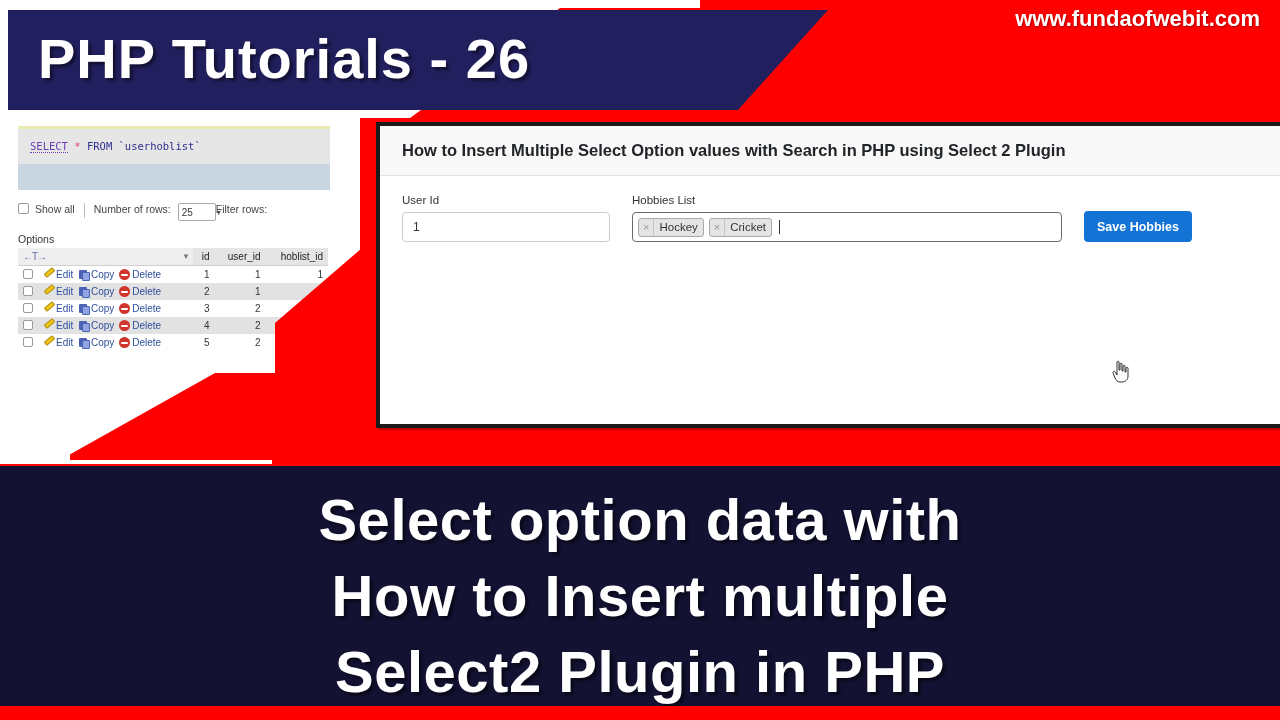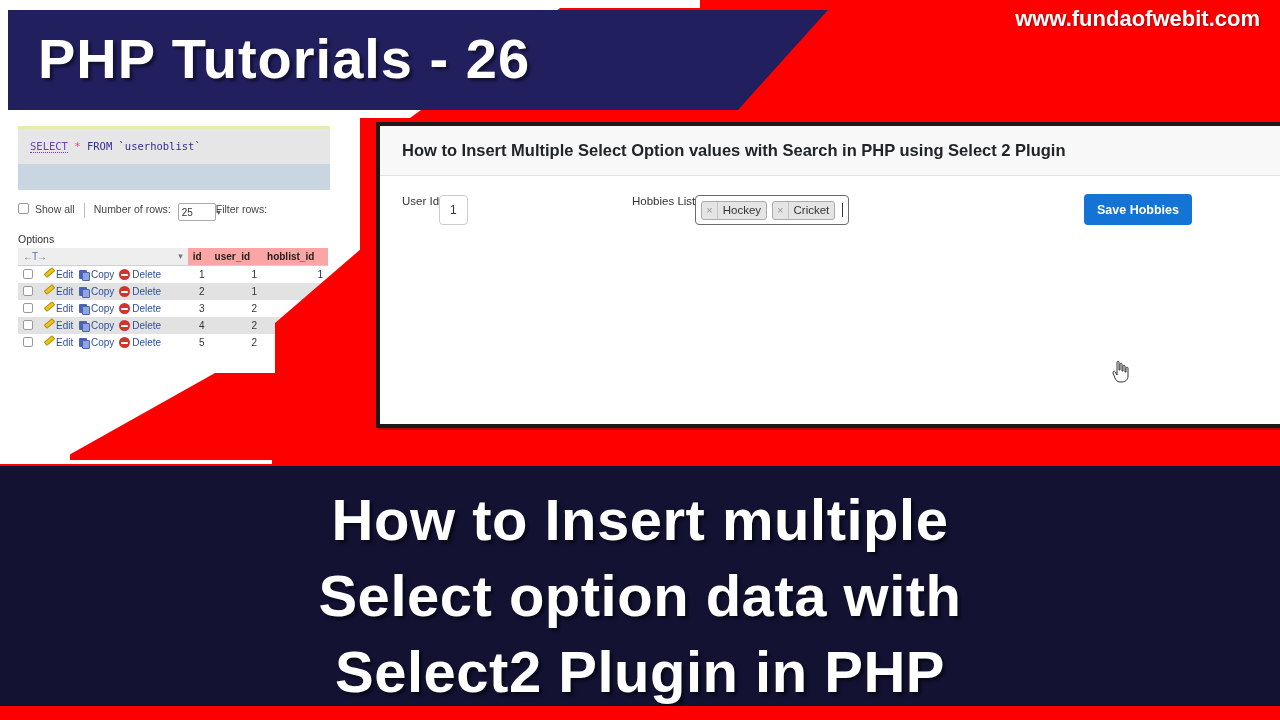--- a/index.html
+++ b/index.html
@@ -174,27 +174,27 @@
   }
 
   .tbl {
     margin-top: 3px;
     border-collapse: collapse;
     font-size: 10px;
     color: #333333;
     width: 310px;
   }
   .tbl th {
-    background: #fca5a5;
+    background: #e5e5e5;
     border-bottom: 1px solid #cfcfcf;
     font-size: 10px;
-    font-weight: bold;
+    font-weight: normal;
     color: #222222;
     padding: 3px 5px;
-    text-align: left;
+    text-align: right;
     white-space: nowrap;
   }
   .tbl th.ctrl-th {
     text-align: left;
     font-weight: normal;
     color: #5b6ea8;
     background: #eeeeee;
   }
   .tbl td {
     padding: 3px 5px;
@@ -295,21 +295,21 @@
     font-weight: bold;
     color: #212529;
     white-space: nowrap;
   }
   .card-body {
     padding: 18px 22px 0 22px;
     display: flex;
     align-items: flex-end;
     gap: 22px;
   }
-  .fgroup { display: flex; flex-direction: row; }
+  .fgroup { display: flex; flex-direction: column; }
   .fgroup.user { width: 208px; }
   .fgroup.hob  { width: 430px; }
   .flabel {
     font-size: 11.5px;
     color: #333333;
     margin-bottom: 6px;
   }
   .finput {
     height: 30px;
     border: 1px solid #cccccc;
@@ -566,20 +566,20 @@
 
     <svg class="cursor-hand" viewBox="0 0 20 24">
       <path d="M7 2 C7 1 9 1 9 2 L9 10 L10 10 L10 4 C10 3 12 3 12 4 L12 11 L13 11 L13 6 C13 5 15 5 15 6 L15 12 L16 12 L16 8 C16 7 18 7 18 8 L18 16 C18 20 15 22 12 22 L10 22 C7 22 6 20 5 18 L3 13 C2.5 11.5 4.5 10.5 5.3 12 L7 15 Z" fill="#ffffff" stroke="#333333" stroke-width="1"></path>
     </svg>
   </div>
 
   <div class="bottom-band">
     <div class="bottom-red-top"></div>
     <div class="bottom-white-nub"></div>
     <div class="bottom-title">
+      <div>Select option data with</div>
       <div>How to Insert multiple</div>
-      <div>Select option data with</div>
       <div>Select2 Plugin in PHP</div>
     </div>
     <div class="bottom-red-bot"></div>
   </div>
 
 </div>
 
 </body></html>

